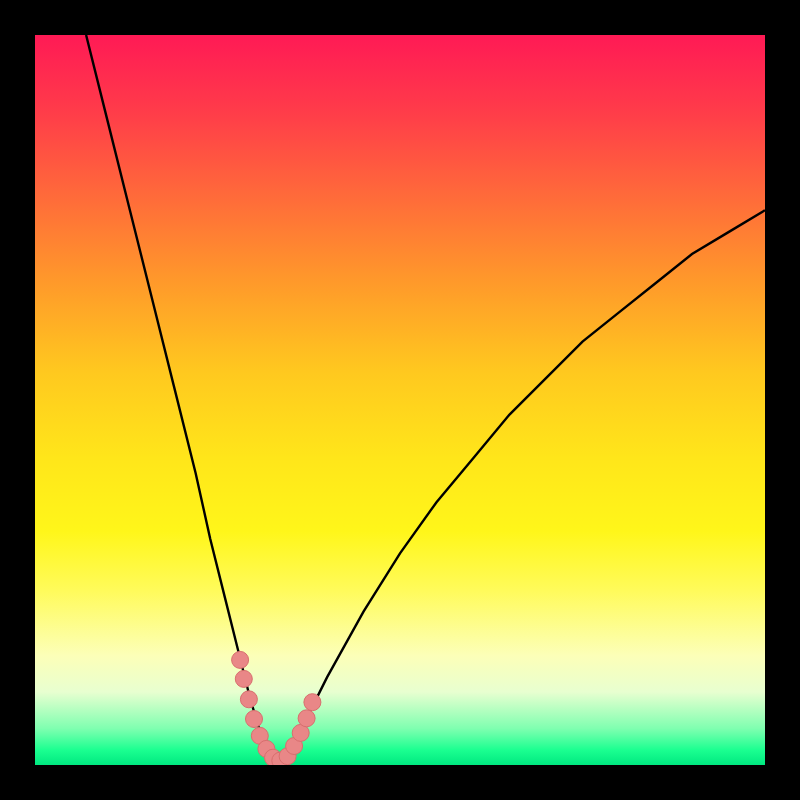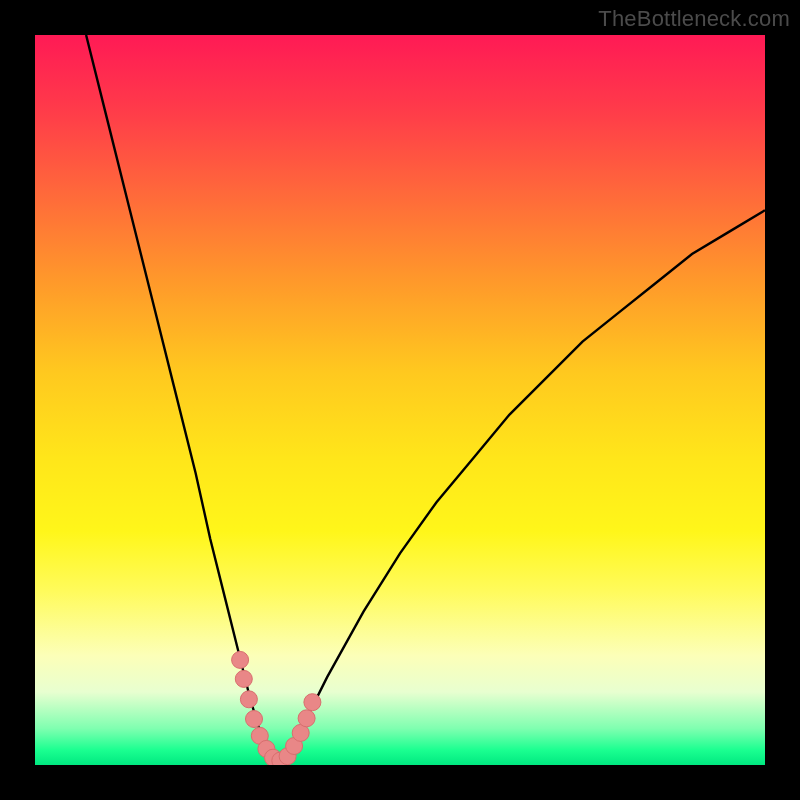--- a/index.html
+++ b/index.html
@@ -78,14 +78,13 @@
           <circle cx="238.0" cy="722.7" r="8.5" fill="#e98787" stroke="#d86e6e" stroke-width="1"></circle>
           <circle cx="245.3" cy="725.6" r="8.5" fill="#e98787" stroke="#d86e6e" stroke-width="1"></circle>
           <circle cx="252.6" cy="721.2" r="8.5" fill="#e98787" stroke="#d86e6e" stroke-width="1"></circle>
           <circle cx="259.1" cy="711.0" r="8.5" fill="#e98787" stroke="#d86e6e" stroke-width="1"></circle>
           <circle cx="265.7" cy="697.9" r="8.5" fill="#e98787" stroke="#d86e6e" stroke-width="1"></circle>
           <circle cx="271.6" cy="683.3" r="8.5" fill="#e98787" stroke="#d86e6e" stroke-width="1"></circle>
           <circle cx="277.4" cy="667.2" r="8.5" fill="#e98787" stroke="#d86e6e" stroke-width="1"></circle>
         </g>
     </svg>
   </div>
-  <div class="watermark">TheBottleneck.com</div>
 </div>
 
 </body></html>

